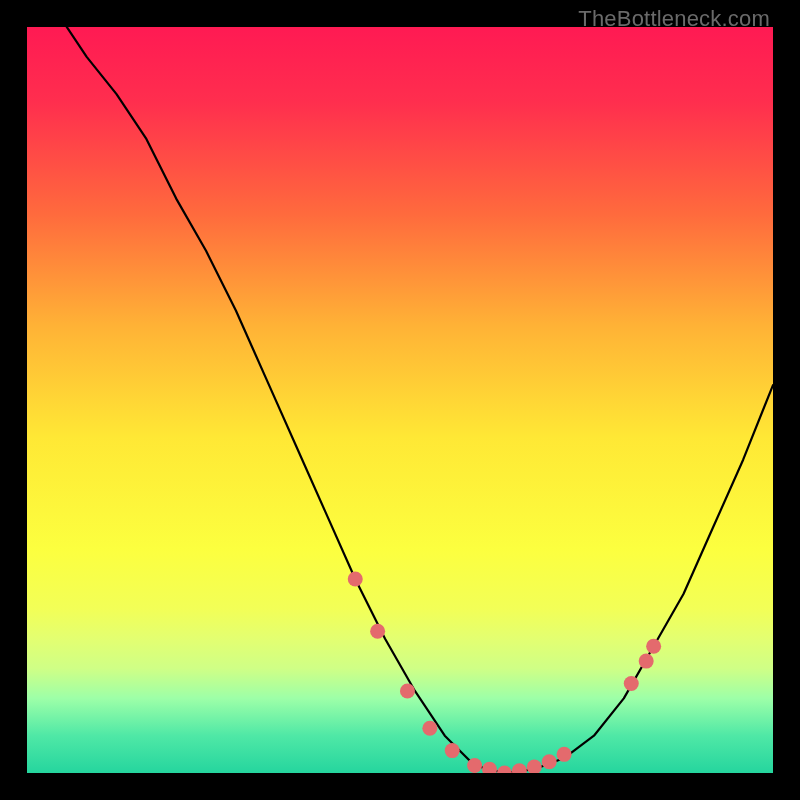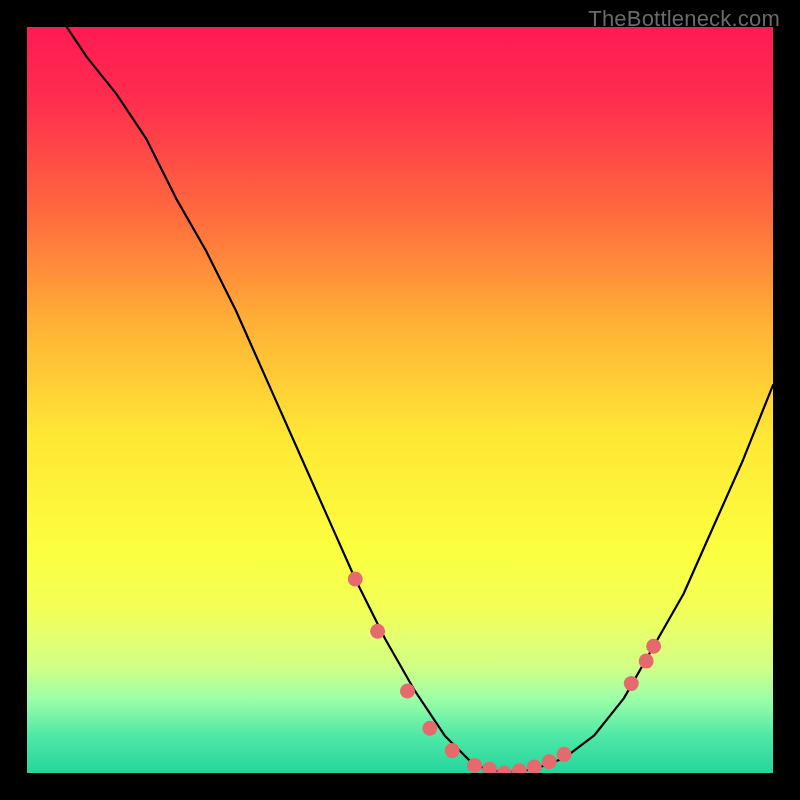--- a/index.html
+++ b/index.html
@@ -6,21 +6,21 @@
   html, body { width: 800px; height: 800px; overflow: hidden; background: #fff; }
   .frame {
     width: 800px;
     height: 800px;
     background: #000;
     position: relative;
   }
   .watermark {
     position: absolute;
     top: 6px;
-    right: 20px;
+    right: 30px;
     font-family: Arial, Helvetica, sans-serif;
     font-size: 22px;
     color: #6a6a6a;
     letter-spacing: 0.2px;
     z-index: 10;
   }
   .plot-area {
     position: absolute;
     left: 27px;
     top: 27px;

